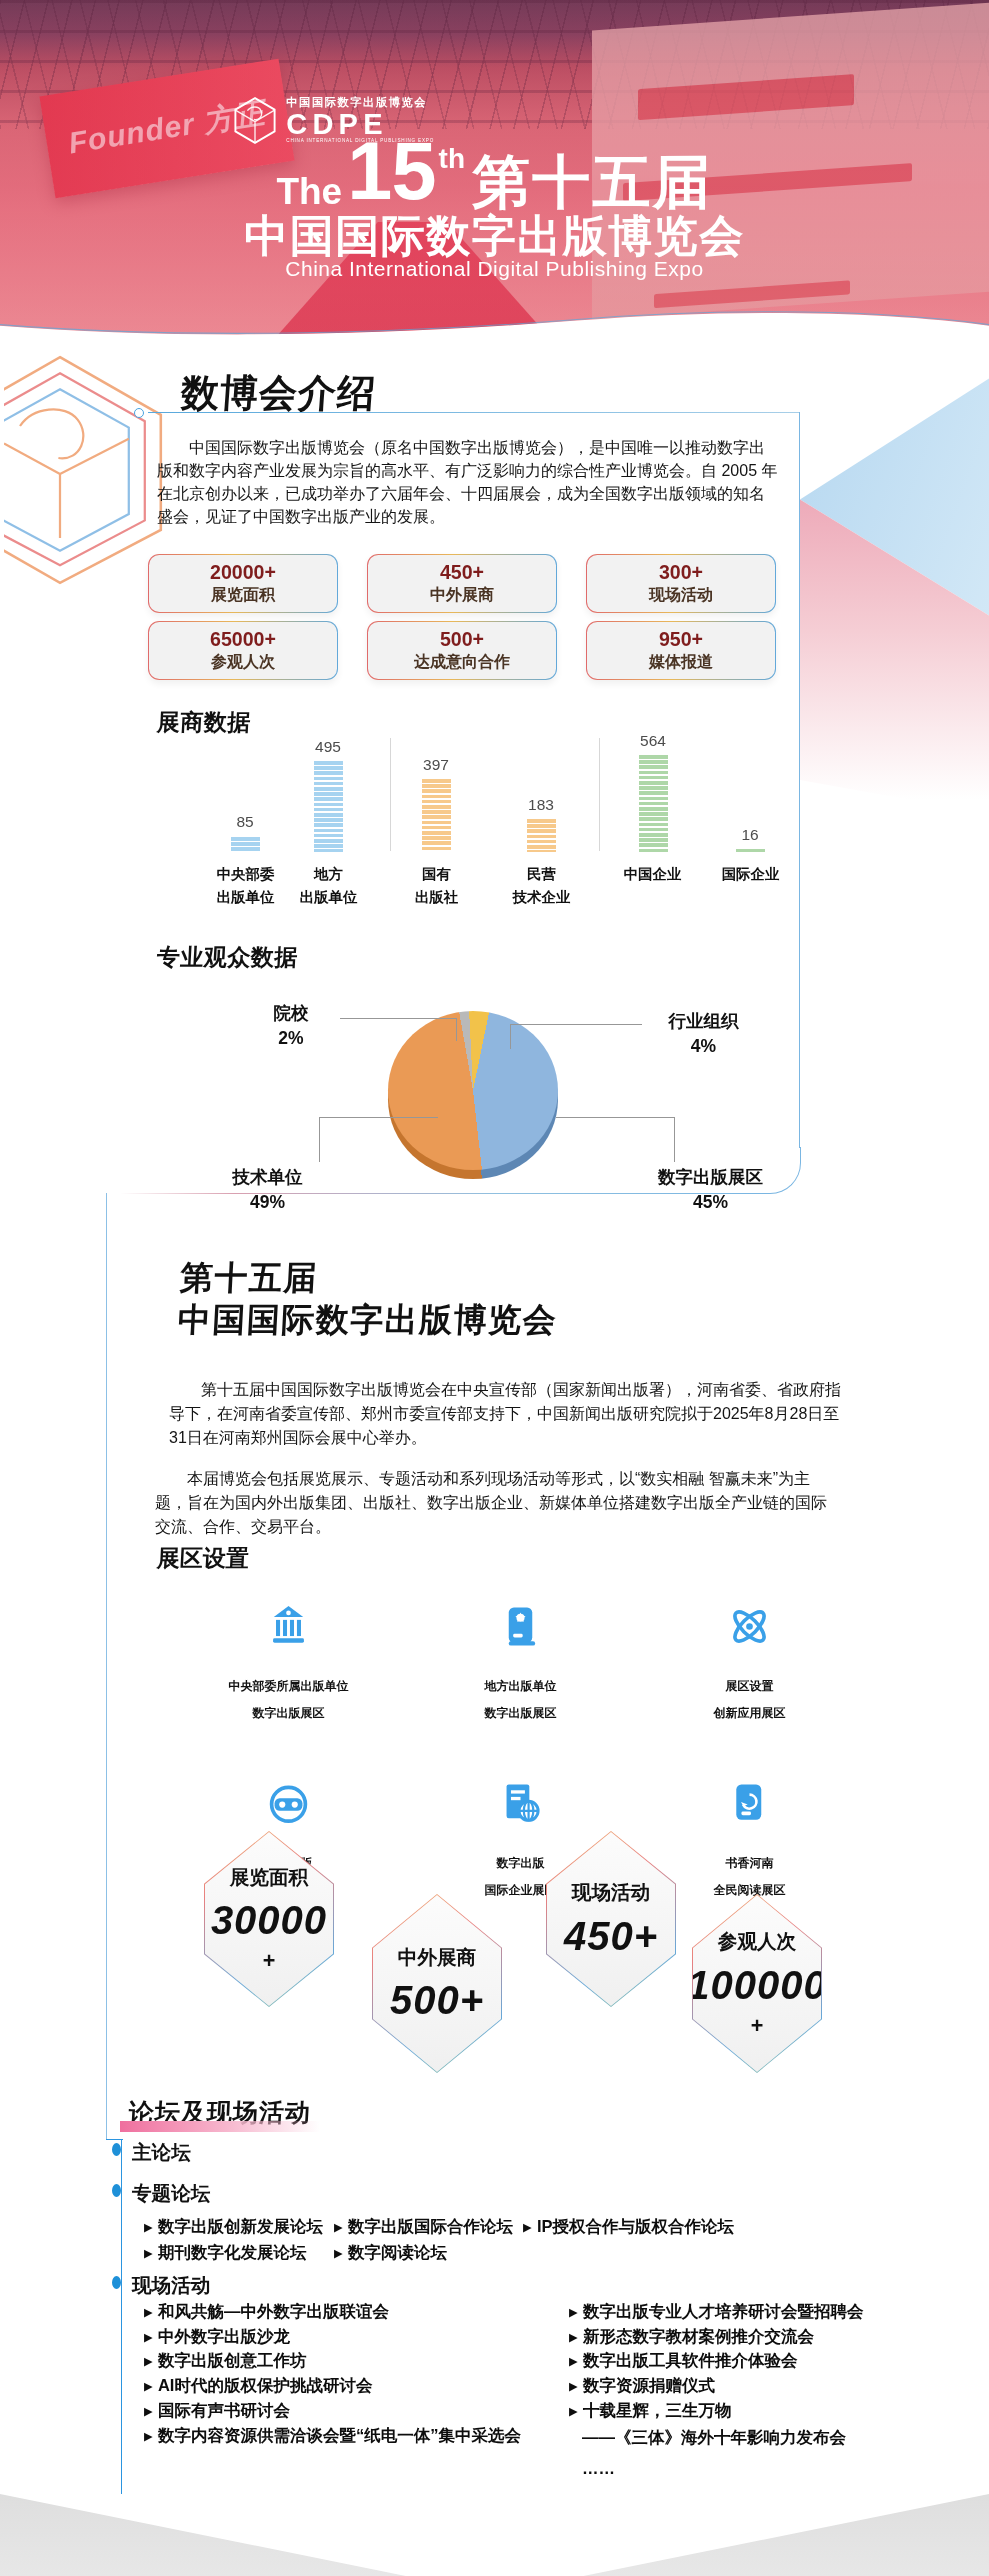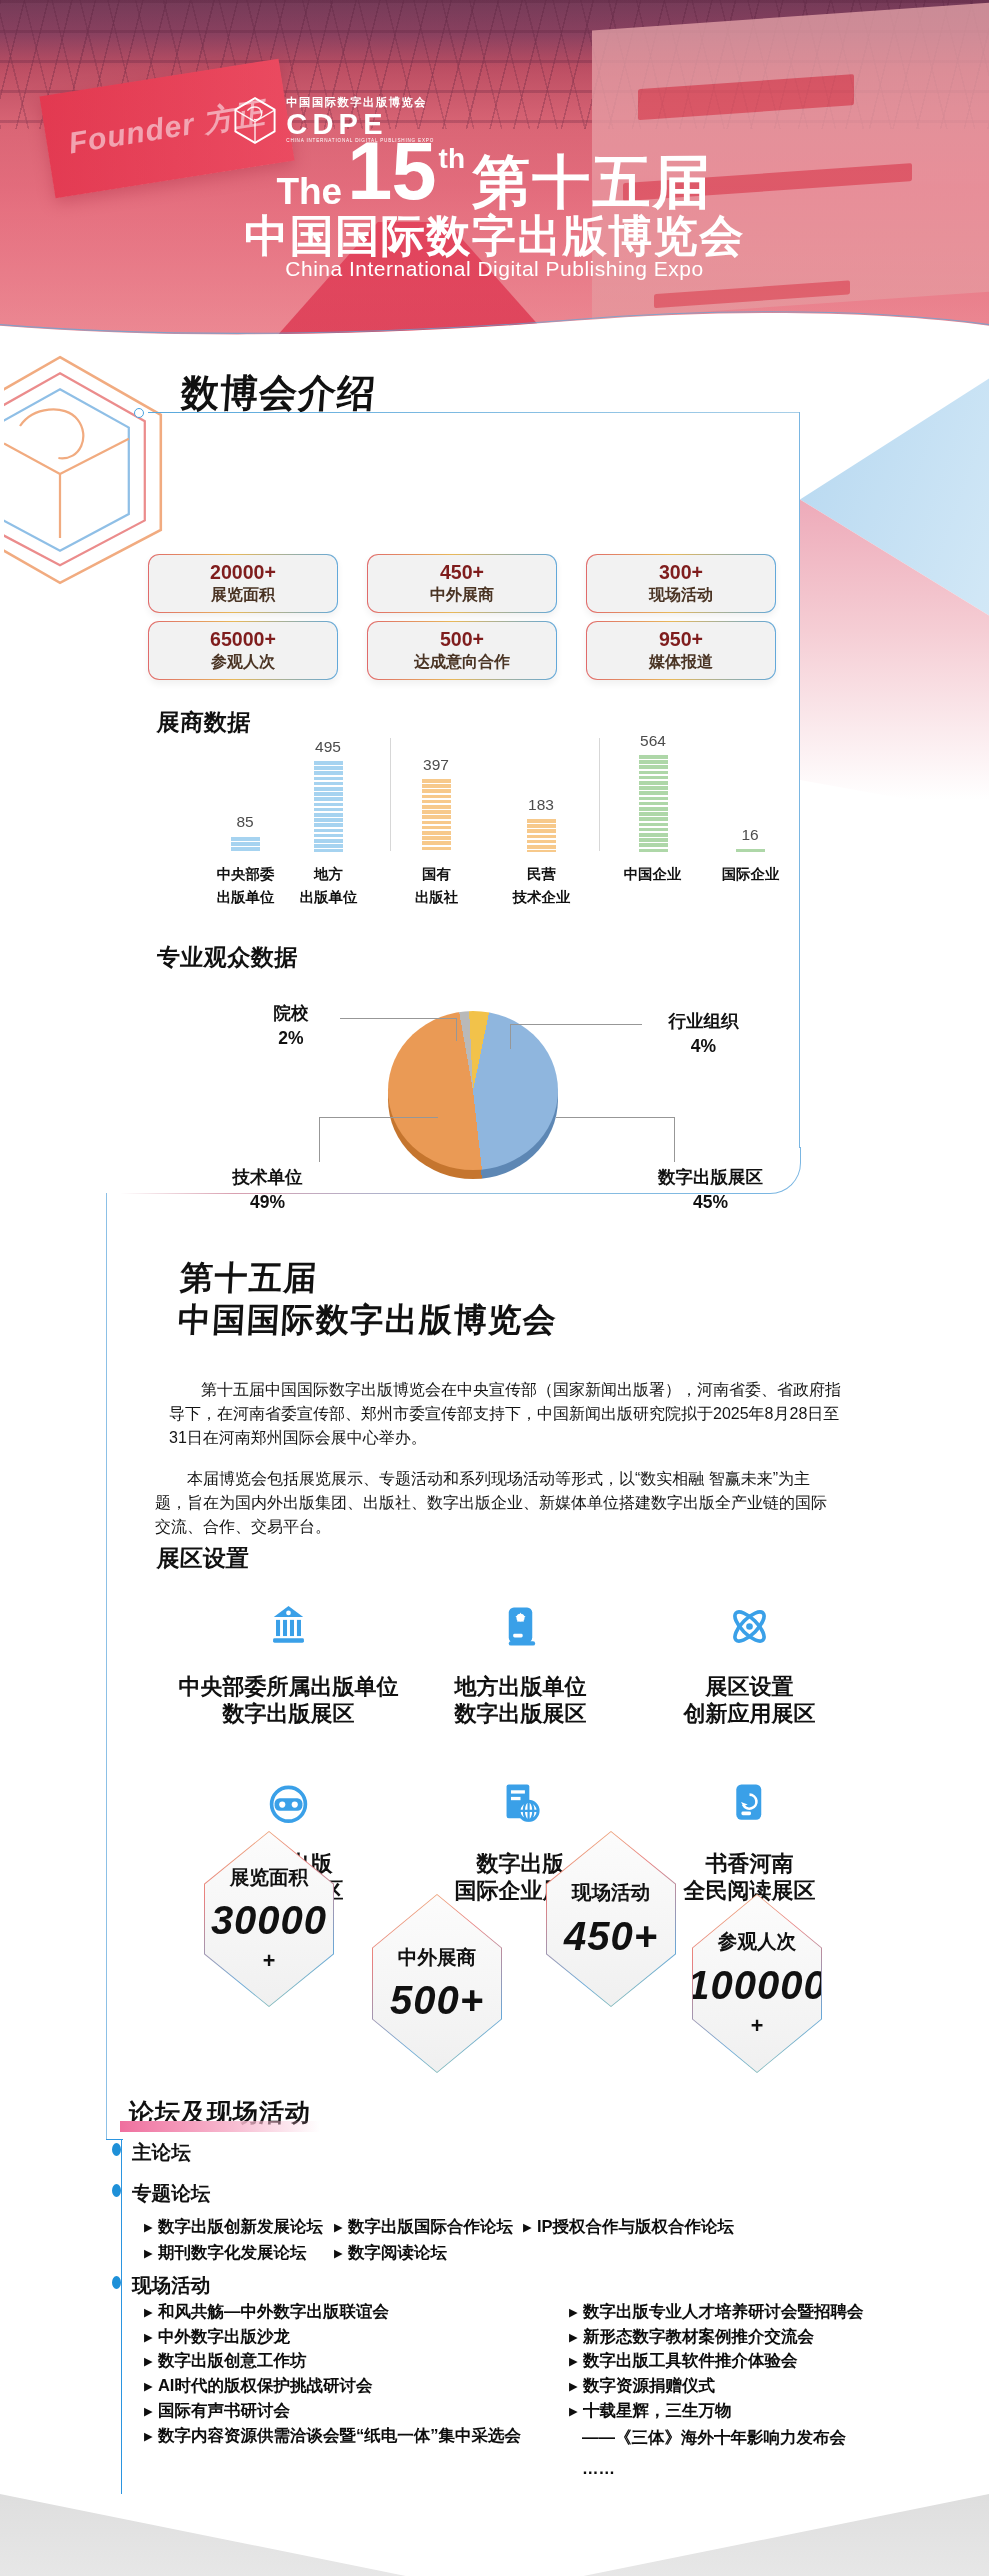--- a/index.html
+++ b/index.html
@@ -72,21 +72,21 @@
 
   
   .spine1{left:106px;top:1193px;width:1px;height:947px;background:#8cc0e6;}
   .spine-elbow{left:106px;top:2139px;width:16.5px;height:1px;background:#2b95e0;}
   .spine2{left:121px;top:2139px;width:1px;height:371px;background:#2b95e0;}
   .s2-title{left:179px;top:1257px;font-size:33px;font-weight:900;line-height:42px;letter-spacing:1.5px;transform:skewX(-3deg);}
   .s2-para{position:absolute;width:675px;font-size:16px;line-height:24px;color:#141414;text-indent:2em;font-weight:500;}
   .zone-h{left:157px;top:1543px;font-size:23px;font-weight:900;transform:skewX(-3deg);}
   .zone{position:absolute;width:227px;display:flex;flex-direction:column;align-items:center;}
   .zone svg{width:47px;height:47px;}
-  .zone-lab{margin-top:23px;text-align:center;font-size:22px;font-weight:800;line-height:27px;}
+  .zone-lab{margin-top:23px;text-align:center;font-size:12px;font-weight:800;line-height:27px;}
   .hexb{position:absolute;clip-path:polygon(50% 0,100% 30%,100% 70%,50% 100%,0 70%,0 30%);
     background:linear-gradient(160deg,#f0b070,#e88080 30%,#68a8d8 75%,#8cc2a2);padding:1px;box-sizing:border-box;
     filter:drop-shadow(4.1px 5.2px 5.2px rgba(0,0,0,.10));}
   .hexb>div{width:100%;height:100%;clip-path:polygon(50% 0,100% 30%,100% 70%,50% 100%,0 70%,0 30%);
     background:linear-gradient(180deg,#fcfcfc,#f0f0f0);display:flex;flex-direction:column;align-items:center;justify-content:center;box-sizing:border-box;}
   .bl{font-size:19.6px;font-weight:800;}
   .bv{font-size:40px;font-weight:900;font-style:italic;letter-spacing:1px;margin-top:7.2px;}
   .bp{font-size:21.6px;font-weight:900;margin-top:5.2px;}
   .f-title{left:129px;top:2096px;font-size:25px;font-weight:900;letter-spacing:1px;transform:skewX(-3deg);}
   .f-bar{left:120px;top:2121px;width:200px;height:11.3px;background:linear-gradient(90deg,#ef6f9e,#f7b9cf 55%,rgba(255,255,255,0));}
@@ -157,20 +157,21 @@
     <div class="face-front"></div>
   </div>
 
   <div class="abs s1-title">数博会介绍</div>
   <div class="abs s1-circle"></div>
   <div class="abs s1-topline"></div>
   <div class="abs s1-right"></div>
   <div class="abs s1-corner"></div>
   <div class="abs s1-bottom"></div>
 
+  <p class="abs s1-para" style="margin:0;">中国国际数字出版博览会（原名中国数字出版博览会），是中国唯一以推动数字出版和数字内容产业发展为宗旨的高水平、有广泛影响力的综合性产业博览会。自 2005 年在北京创办以来，已成功举办了六届年会、十四届展会，成为全国数字出版领域的知名盛会，见证了中国数字出版产业的发展。</p>
 
   <div class="scard" style="left:148px;top:554px;">
       <div>
     <span class="sv">20000+</span>
     <span class="sl">展览面积</span>
       </div>
     </div>
   <div class="scard" style="left:367px;top:554px;">
       <div>
     <span class="sv">450+</span>

